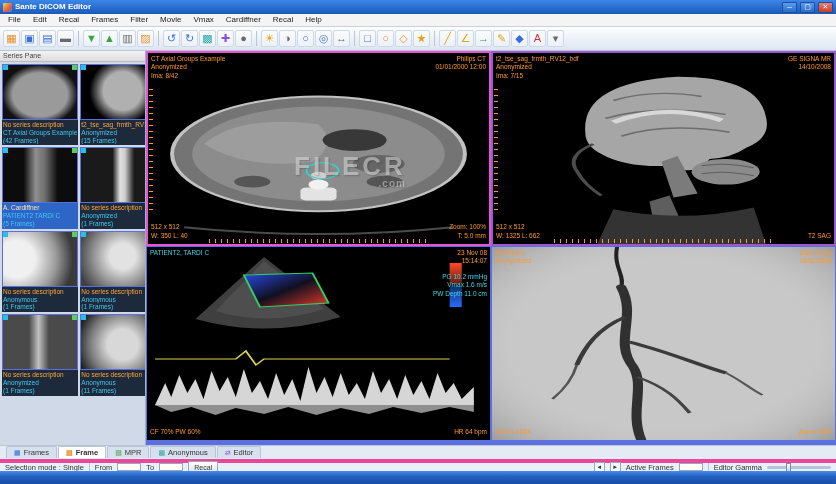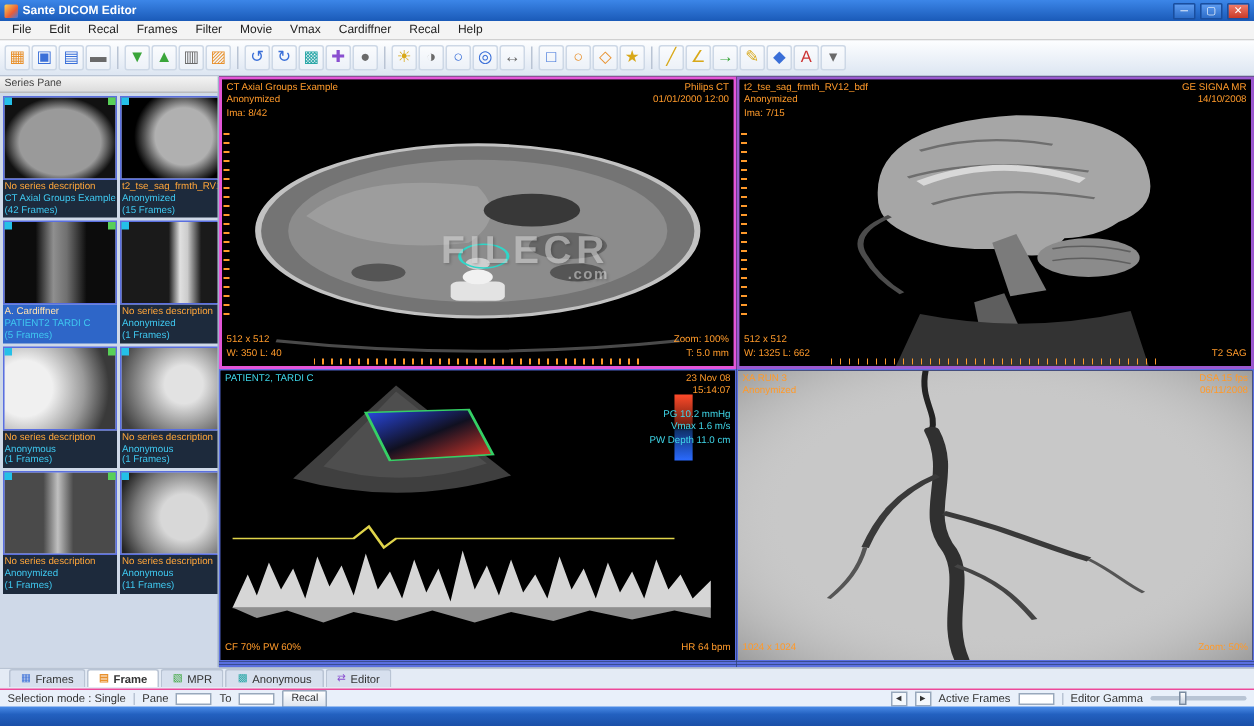--- a/index.html
+++ b/index.html
@@ -67,21 +67,21 @@
   .watermark .sub{display:block;font-size:10px;text-align:right;margin-top:-4px;letter-spacing:1px}
 
   
   .tabbar{position:absolute;left:0;right:0;bottom:25px;height:14px;background:#e4ebf5;border-top:1px solid #b9c4d4;display:flex;align-items:flex-start;padding-left:6px;gap:1px;box-sizing:border-box}
   .tab{display:flex;align-items:center;gap:3px;font-size:7.5px;color:#333;padding:1px 7px;border:1px solid #b9c4d4;border-bottom:none;background:#d7e0ee;border-radius:2px 2px 0 0;height:12px;box-sizing:border-box}
   .tab.active{background:#fff;font-weight:bold}
   .tabicon{font-size:7px;line-height:1}
   .ti0{color:#3a6fd8}.ti1{color:#e8912d}.ti2{color:#3aa53a}.ti3{color:#2aa7a7}.ti4{color:#8a4fd0}
 
   
-  .statusbar{position:absolute;left:0;right:0;bottom:13px;height:12px;background:#e9f0fa;border-top:1px solid #ec4899;display:flex;align-items:center;font-size:7.5px;color:#333;padding:0 5px;gap:5px;box-sizing:border-box}
+  .statusbar{position:absolute;left:0;right:0;bottom:13px;height:12px;background:#e9f0fa;border-top:4px solid #ec4899;display:flex;align-items:center;font-size:7.5px;color:#333;padding:0 5px;gap:5px;box-sizing:border-box}
   .sgroove{width:1px;height:8px;background:#b9c4d4}
   .sinput{width:24px;height:8px;background:#fff;border:1px solid #98a8bc;font-size:7px;line-height:8px;padding:0 1px;box-sizing:border-box}
   .sbtn{font-size:7px;border:1px solid #98a8bc;background:linear-gradient(#ffffff,#dde4ee);padding:0 5px;height:10px;display:flex;align-items:center;border-radius:1px}
   .arrowbtn{font-size:6px;border:1px solid #98a8bc;background:#f4f8fc;width:11px;height:10px;display:flex;align-items:center;justify-content:center;box-sizing:border-box}
   .spacer{flex:1}
   .slider{width:64px;height:3px;background:#b8c4d4;position:relative;border-radius:2px}
   .sthumb{position:absolute;left:30%;top:-3px;width:5px;height:9px;background:linear-gradient(#fdfdfd,#c8d2e0);border:1px solid #7a8ba0;box-sizing:border-box}
 
   
   .taskbar{position:absolute;left:0;right:0;bottom:0;height:13px;background:linear-gradient(#4b8ce8,#2361c0 40%,#1a4fa8)}
@@ -508,21 +508,21 @@
     </span>
     <span class="tab">
       <span class="tabicon ti4">⇄</span>
       <span>Editor</span>
     </span>
   </div>
 
   <div class="statusbar">
     <span>Selection mode : Single</span>
     <span class="sgroove"></span>
-    <span>Pane</span>
+    <span>From</span>
     <span class="sinput"></span>
     <span>To</span>
     <span class="sinput"></span>
     <span class="sbtn">Recal</span>
     <span class="spacer"></span>
     <span class="arrowbtn">◄</span>
     <span class="arrowbtn">►</span>
     <span>Active Frames</span>
     <span class="sinput"></span>
     <span class="sgroove"></span>

